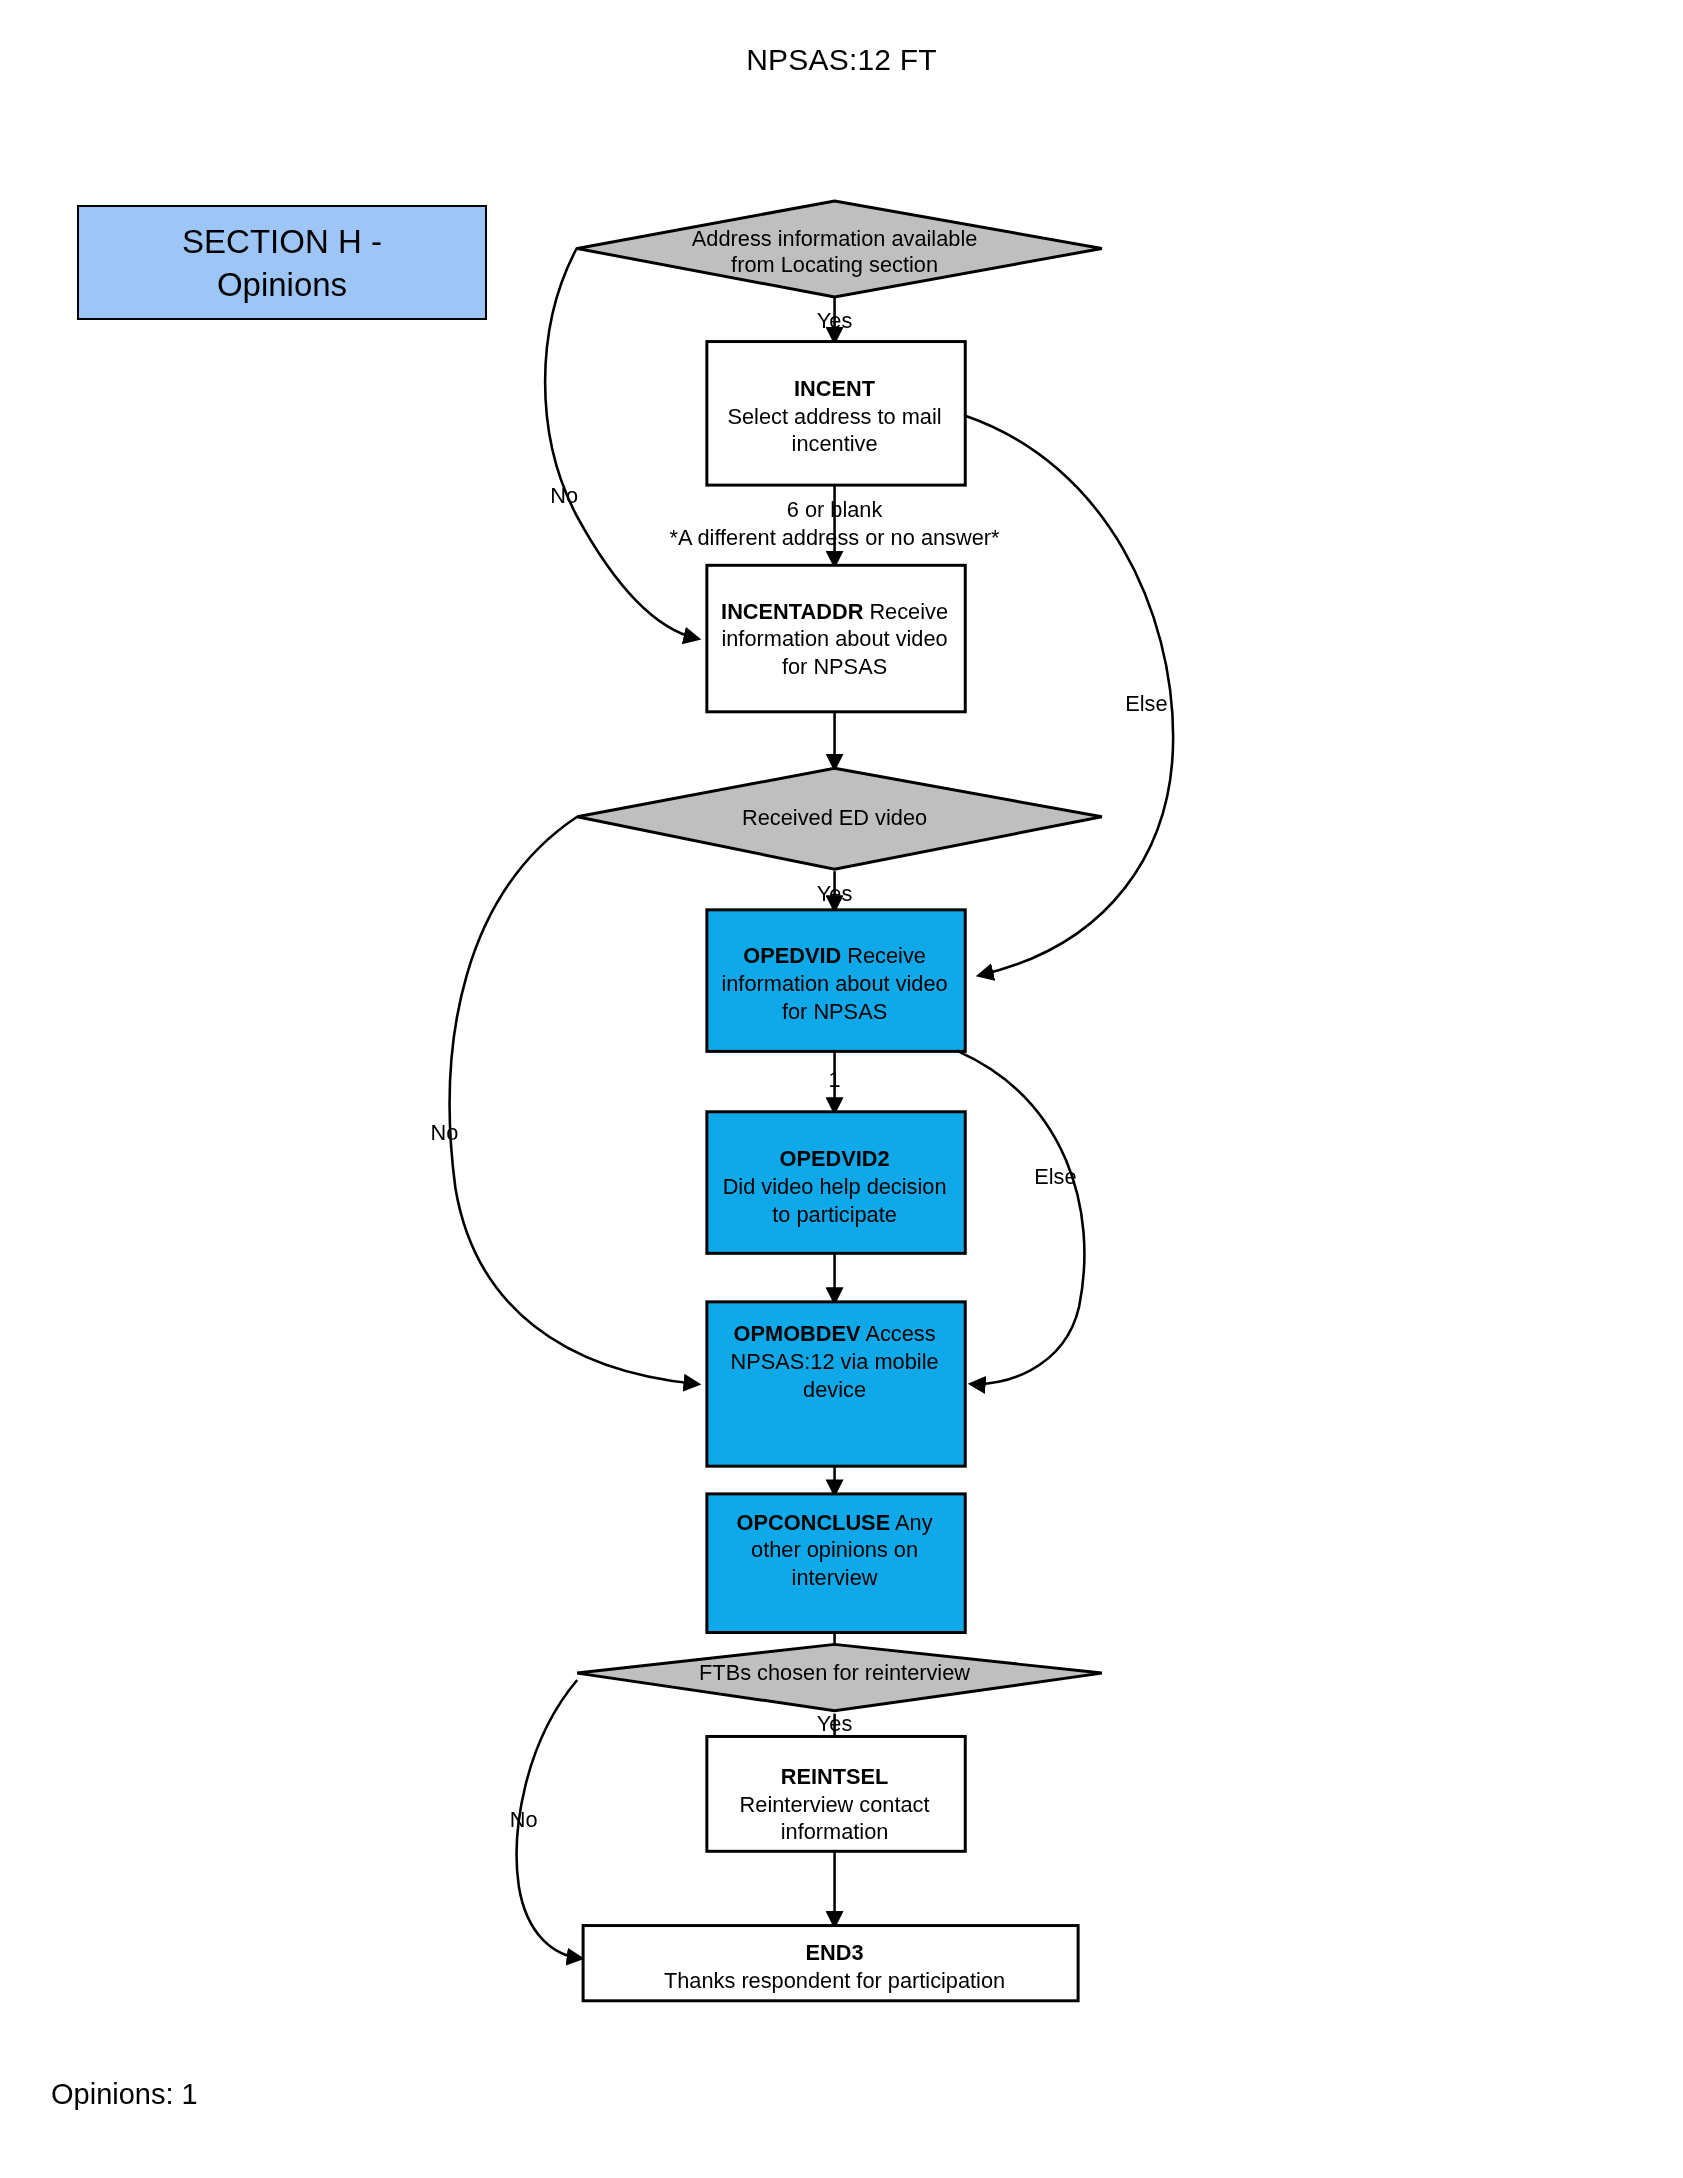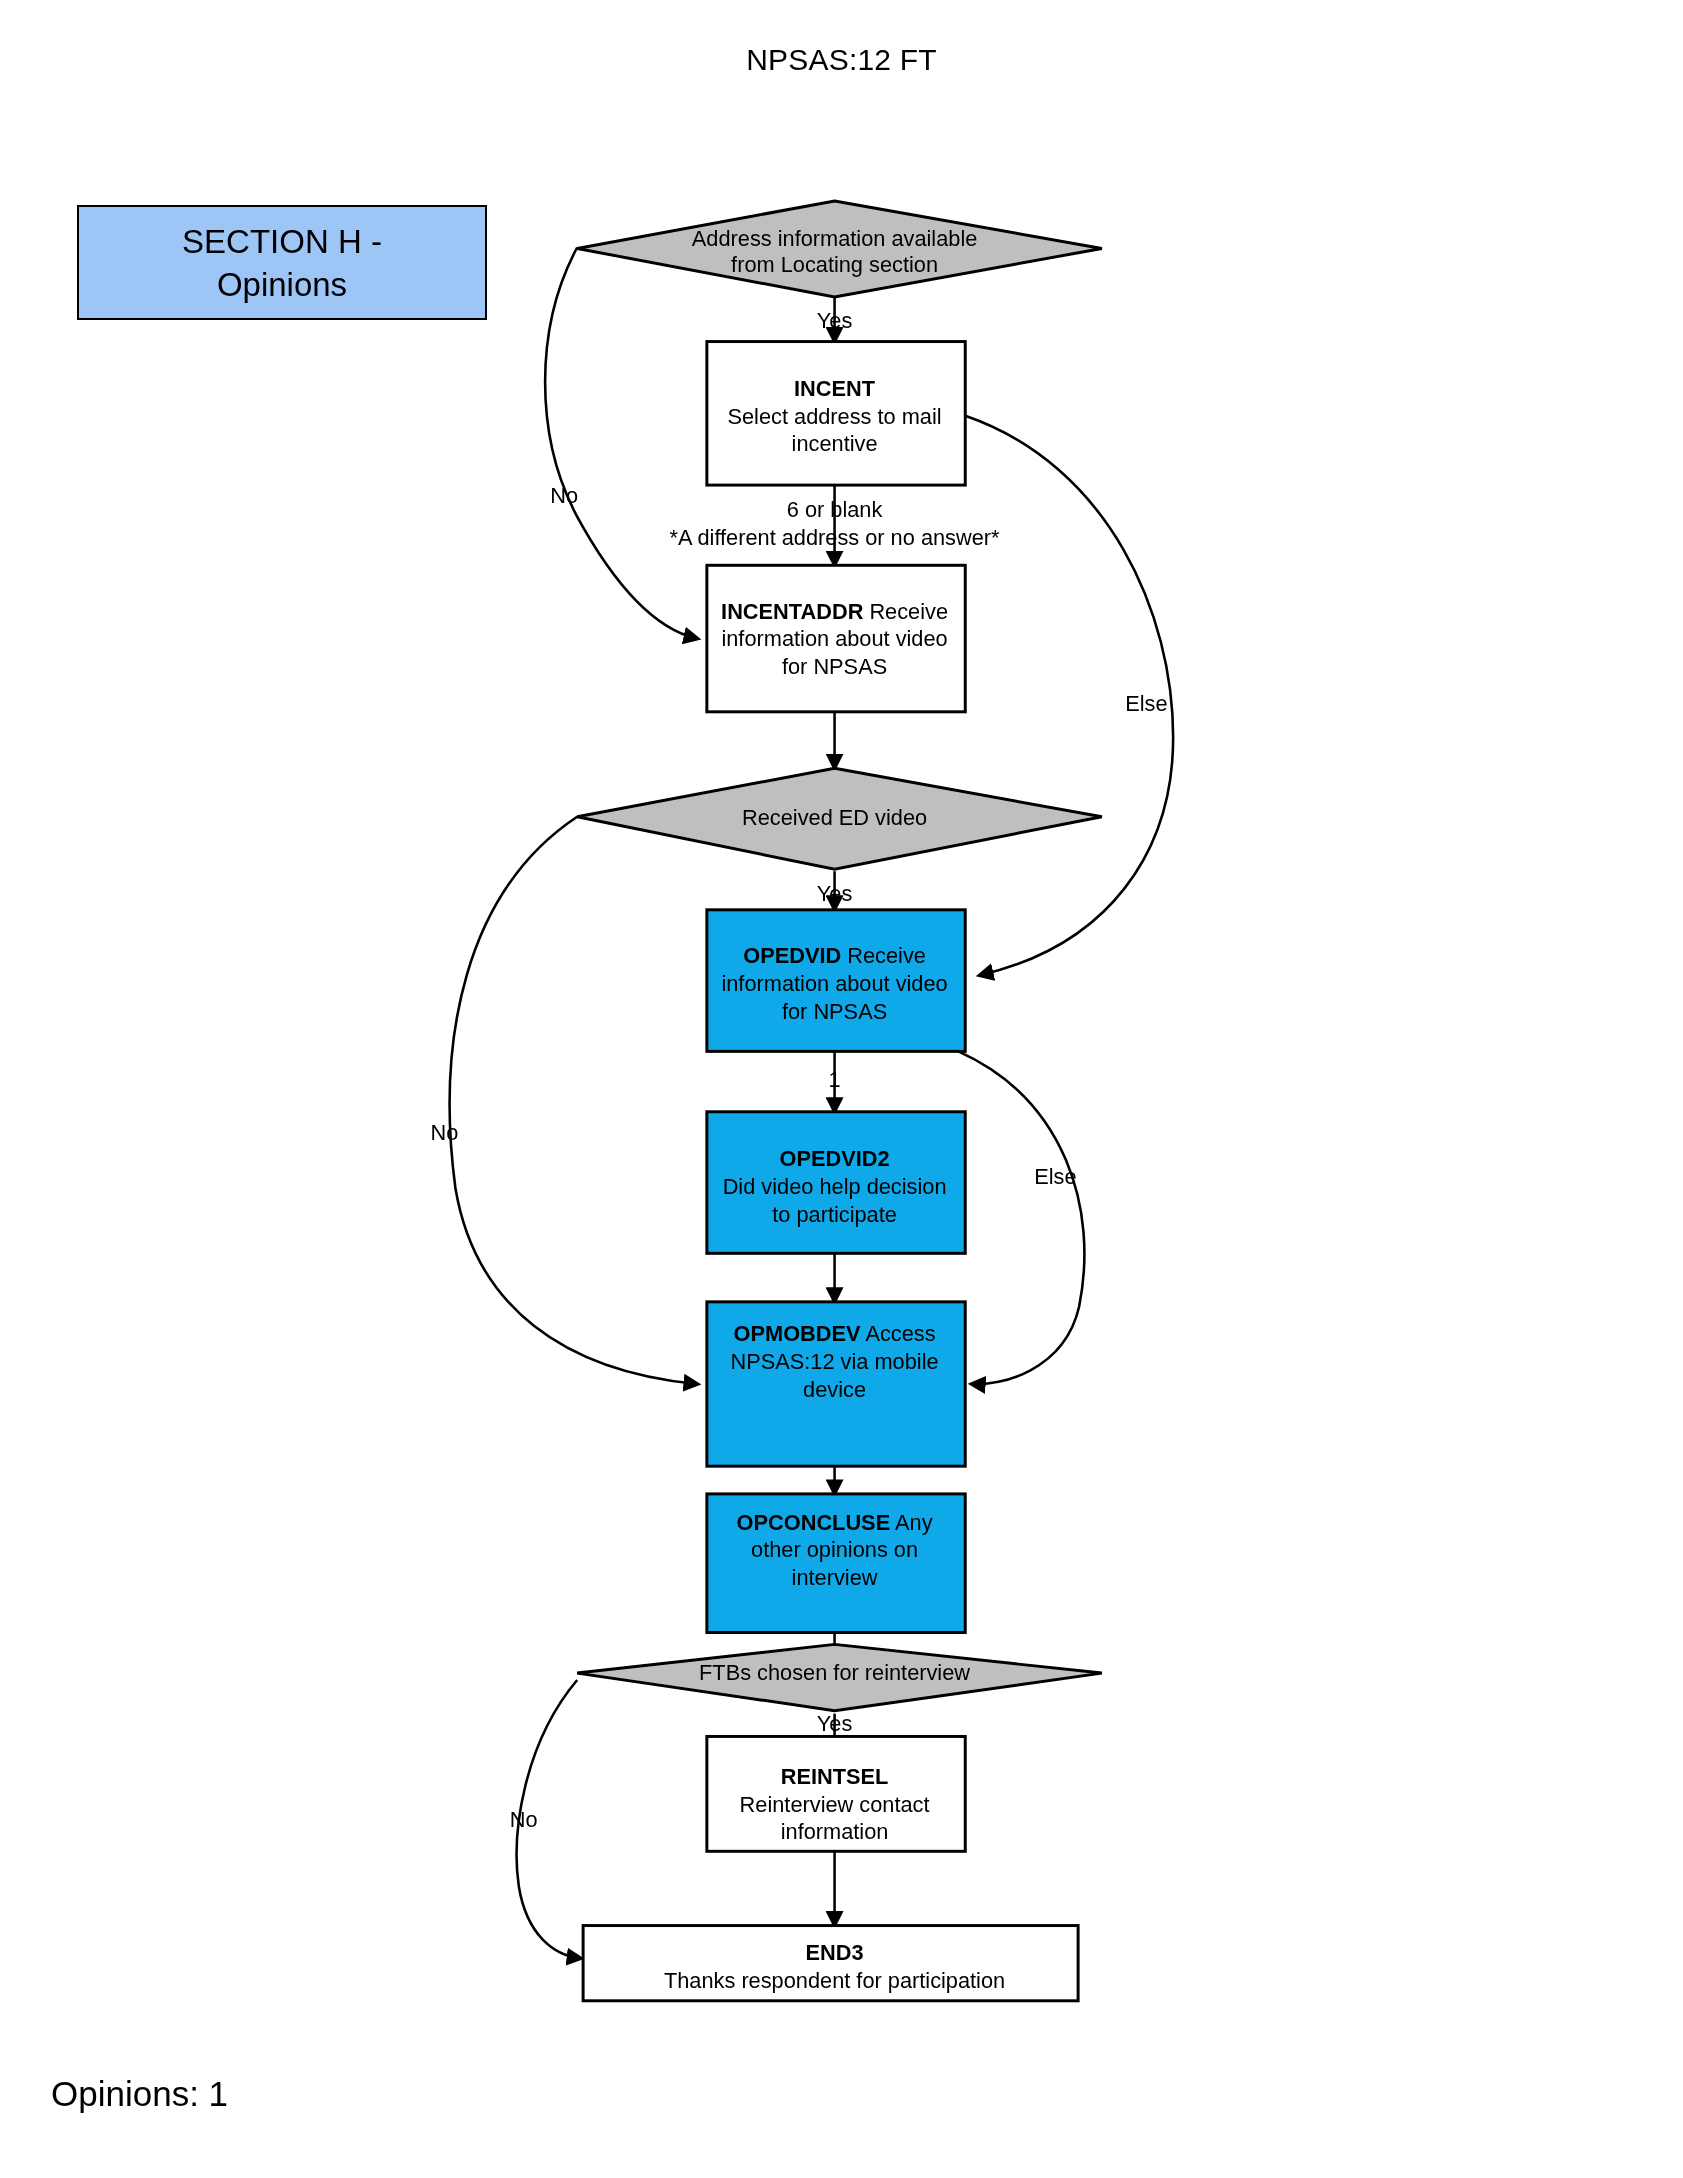--- a/index.html
+++ b/index.html
@@ -44,21 +44,21 @@
     font-size: 33px;
     line-height: 43px;
     text-align: center;
   }
   .section-header span { display: block; white-space: nowrap; }
 
   .footer-note {
     position: absolute;
     left: 51px;
     top: 2077px;
-    font-size: 35px;
+    font-size: 29px;
     line-height: 34px;
   }
 
   svg.flow {
     position: absolute;
     left: 0;
     top: 0;
     width: 1683px;
     height: 2178px;
   }

